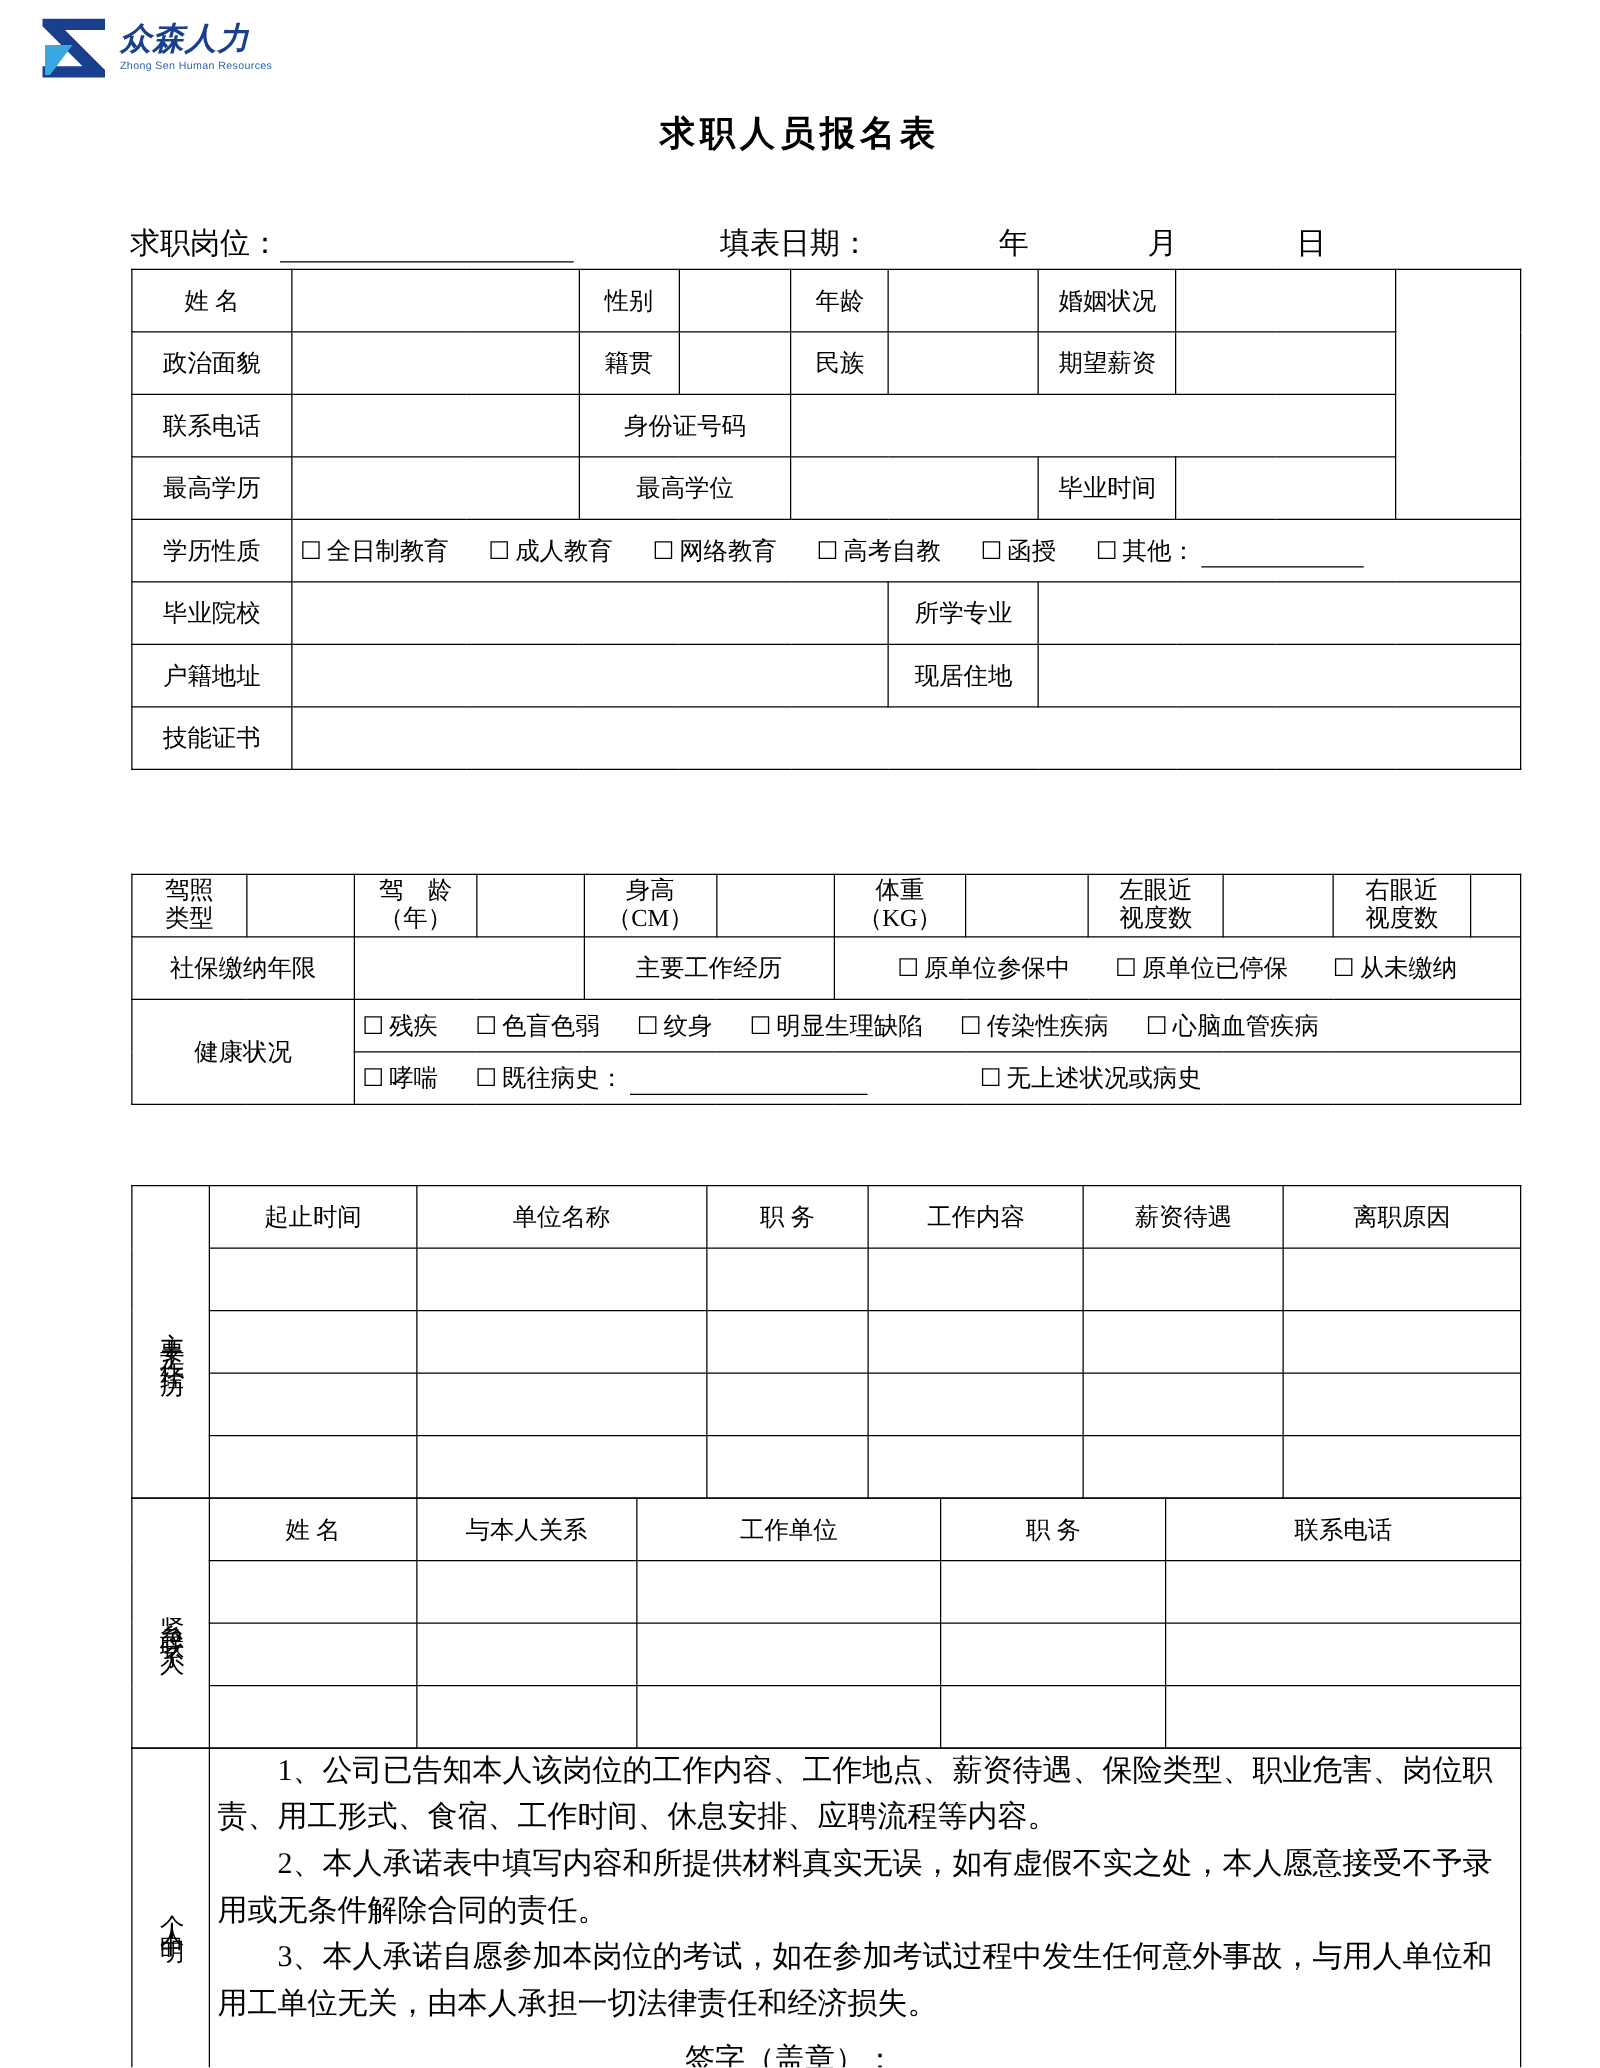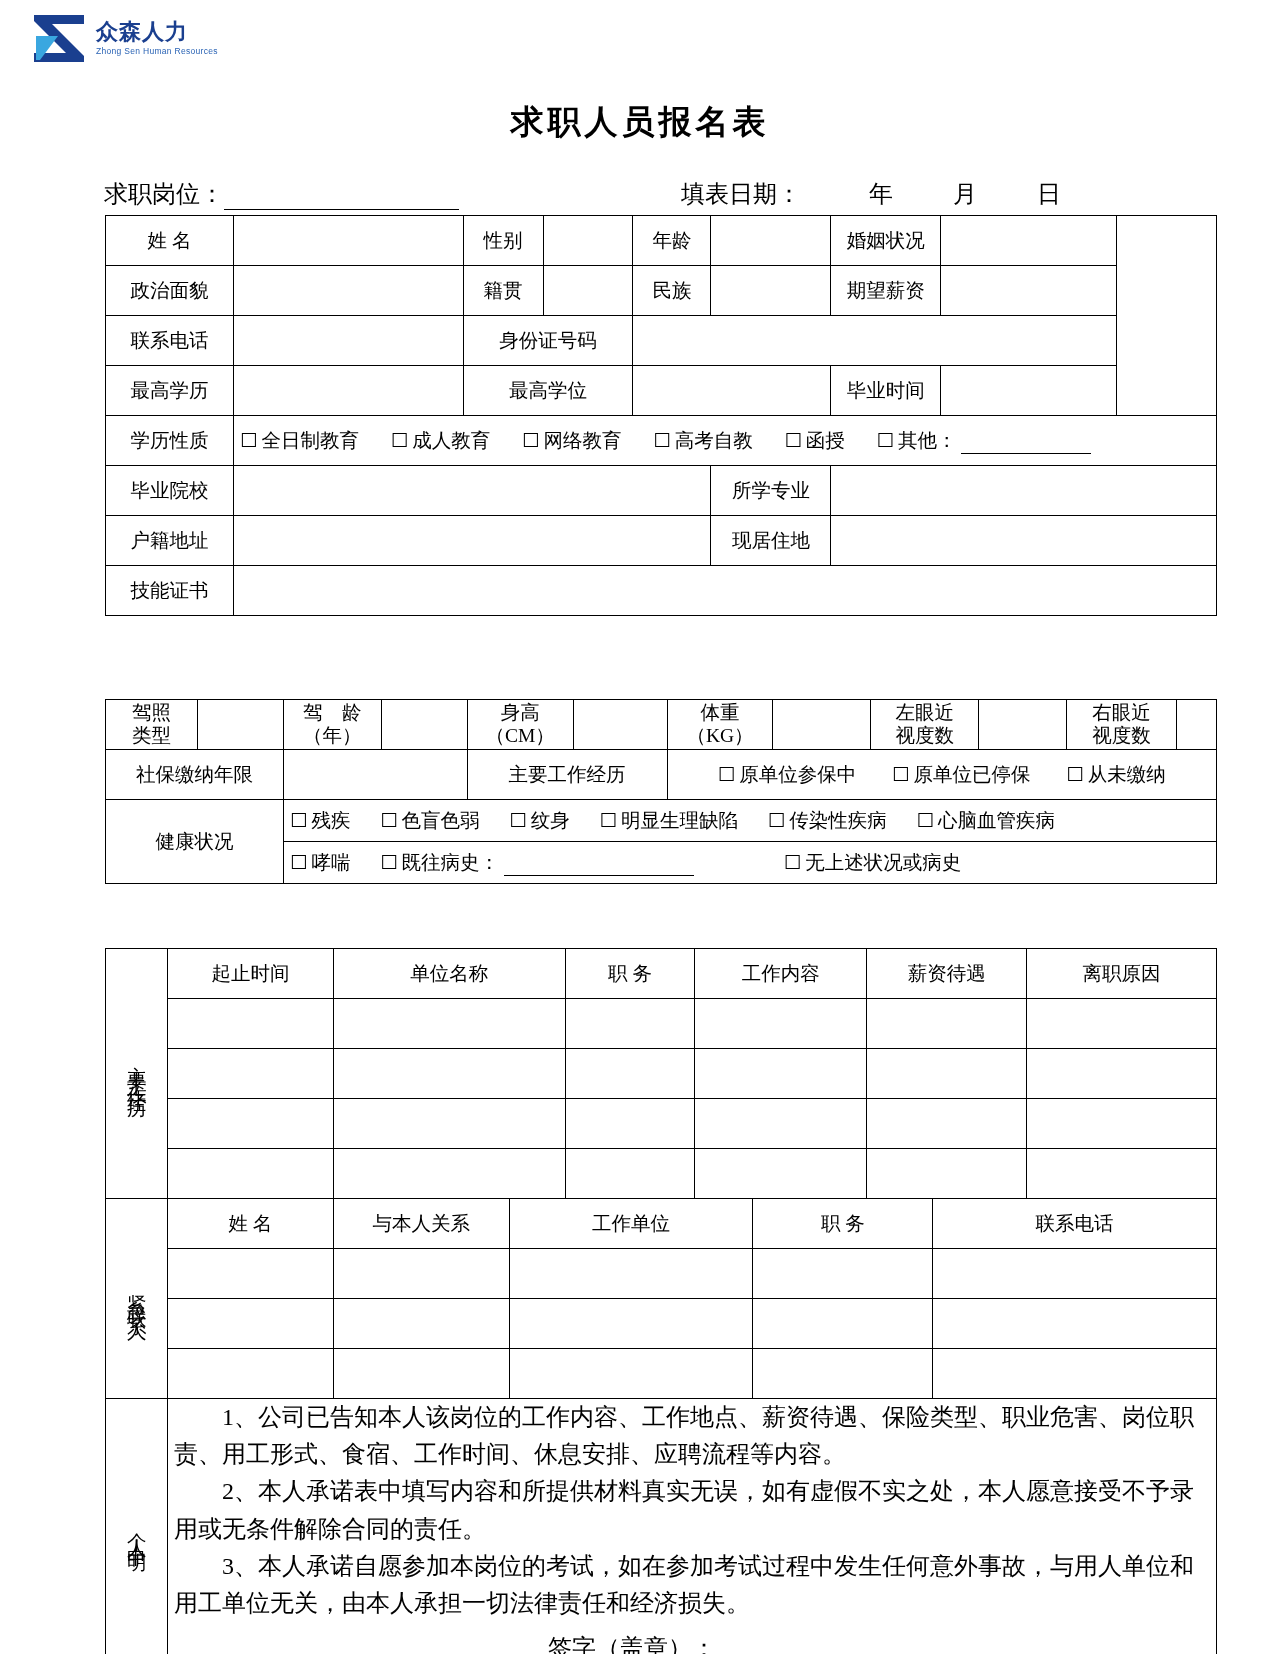--- a/index.html
+++ b/index.html
@@ -23,38 +23,39 @@
     display: flex; align-items: center;
   }
   .logo-mark {
     width: 58px; height: 52px;
     position: relative;
     margin-right: 8px;
   }
   .logo-text-cn {
     font-family: "Liberation Sans", sans-serif;
     font-weight: bold;
-    font-size: 22px;
+    font-size: 25px;
     color: #1a3f8f;
     letter-spacing: 1px;
     line-height: 1;
+    font-style: italic;
   }
   .logo-text-en {
     font-family: "Liberation Sans", sans-serif;
     font-size: 8.5px;
     color: #2b64b5;
     letter-spacing: .3px;
     margin-top: 3px;
   }
   
   .doc-title {
     position: absolute;
-    top: 100px; left: 0; width: 100%;
+    top: 88px; left: 0; width: 100%;
     text-align: center;
-    font-size: 33px;
+    font-size: 28px;
     font-weight: bold;
     letter-spacing: 4px;
     font-family: "Liberation Serif", serif;
   }
   
   .hdr {
     position: absolute;
     top: 178px; left: 64px; width: 1112px;
     font-size: 24px;
     display: flex;
@@ -65,20 +66,21 @@
     display: inline-block;
     width: 235px;
     border-bottom: 1.5px solid #000;
     height: 22px;
   }
   .hdr .date-group {
     margin-left: auto;
     display: flex;
     align-items: center;
     padding-right: 115px;
+    gap: 35px;
   }
   .hdr .date-group .d { margin-left: 68px; }
   .hdr .date-group .d2 { margin-left: 60px; }
   .hdr .date-group .d3 { margin-left: 60px; }
 
   
   table.form {
     position: absolute;
     top: 215px; left: 64px;
     width: 1112px;

